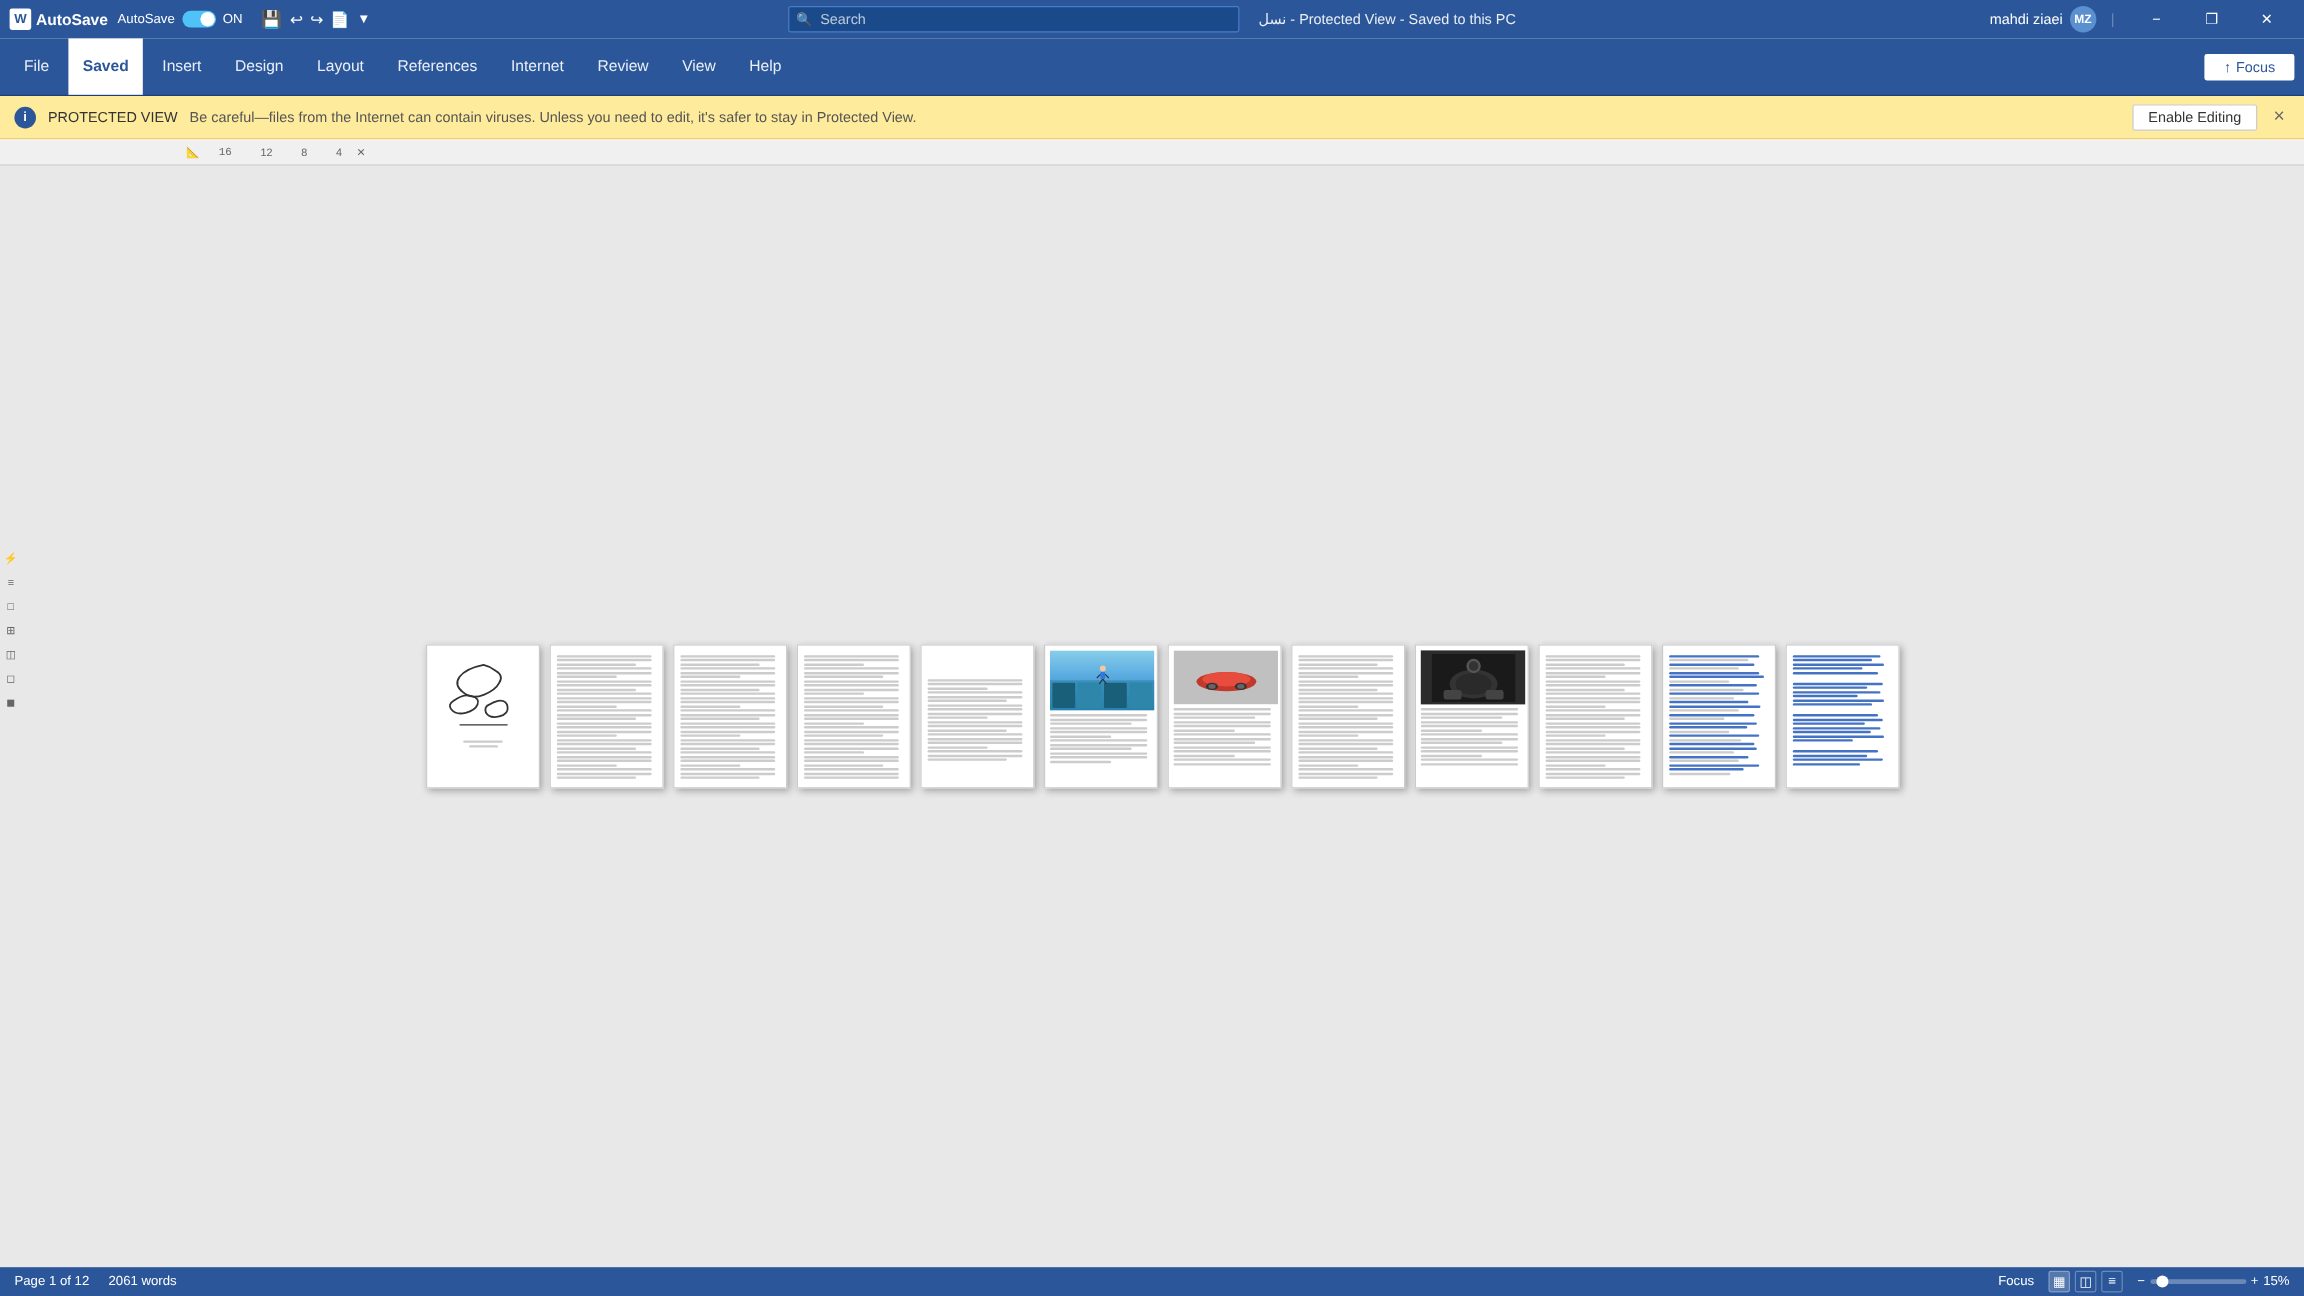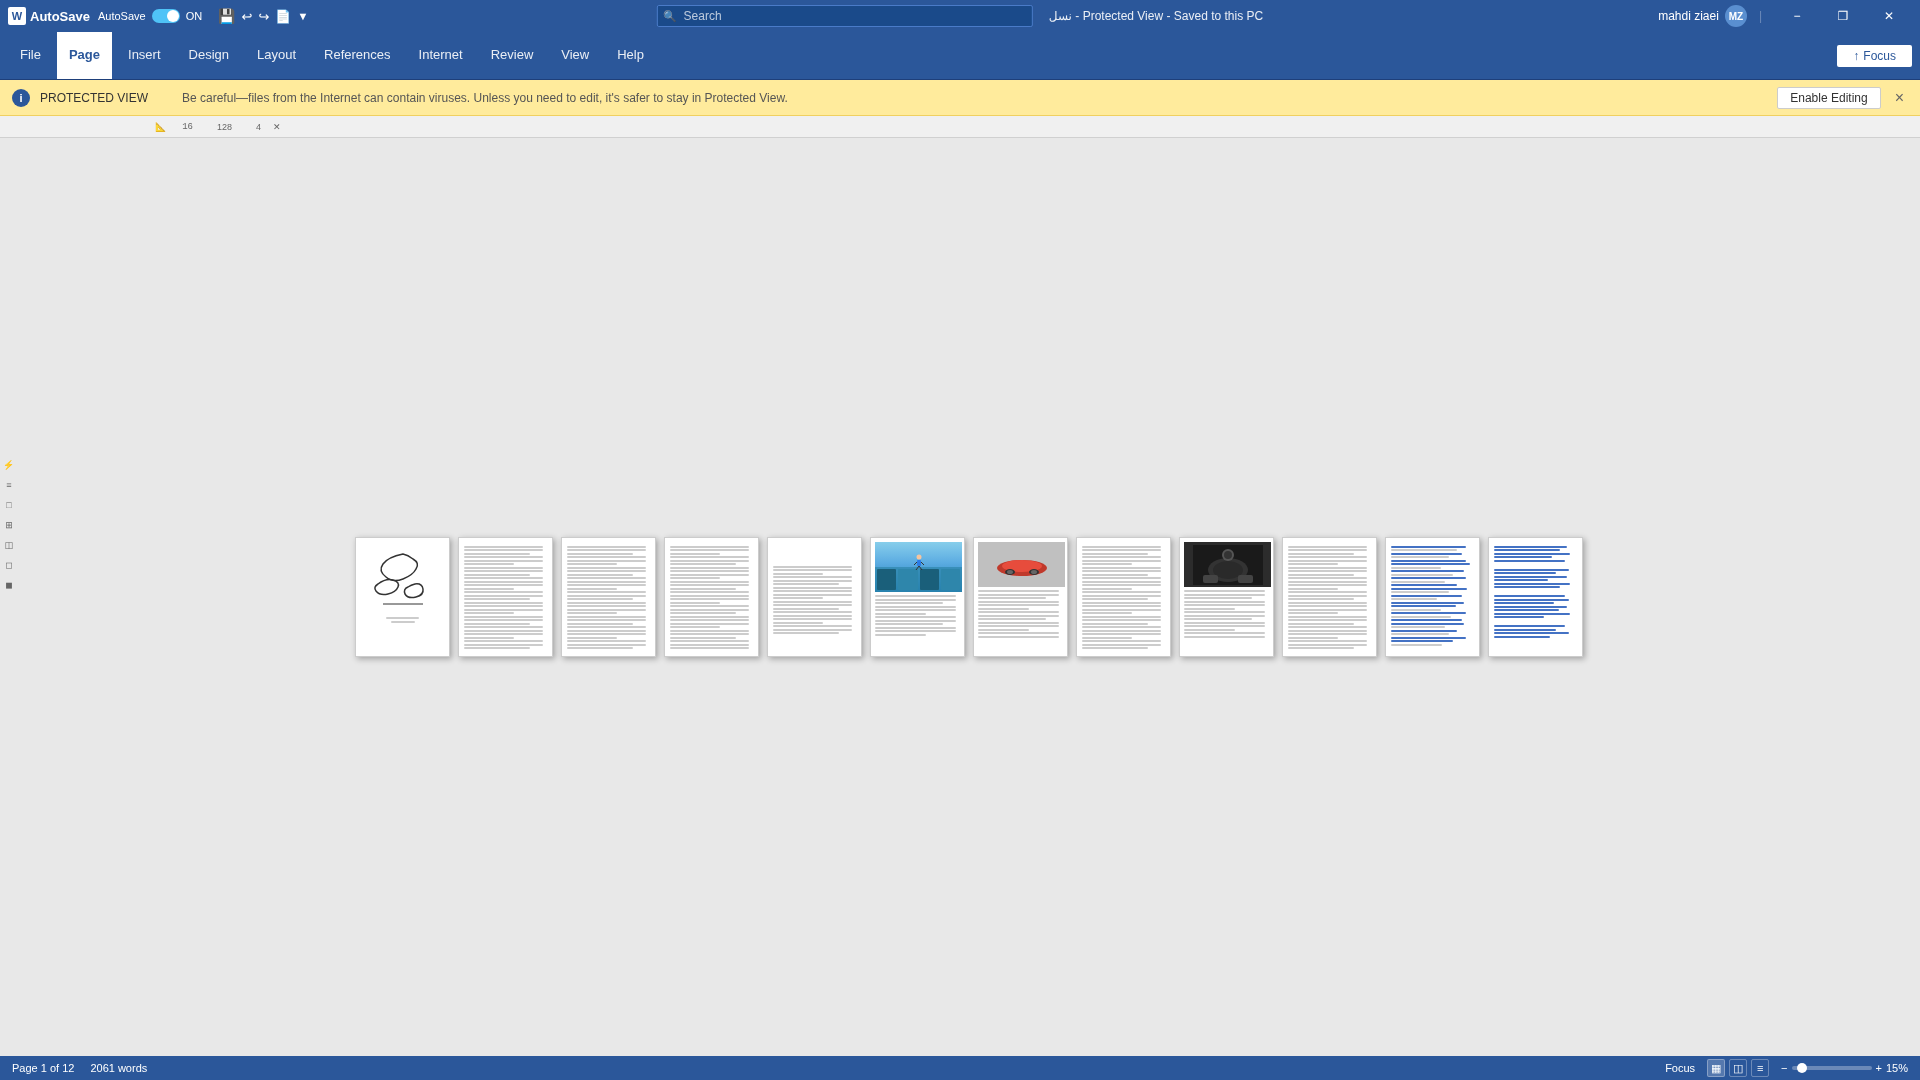--- a/index.html
+++ b/index.html
@@ -190,21 +190,20 @@
       font-weight: bold;
       flex-shrink: 0;
     }
     .protected-label {
       font-weight: normal;
       color: #333;
     }
     .protected-text {
       color: #555;
       flex: 1;
-      margin-left: 24px;
     }
     .enable-editing-btn {
       background: white;
       border: 1px solid #ccc;
       padding: 3px 12px;
       font-size: 12px;
       cursor: pointer;
       border-radius: 2px;
       color: #333;
       text-align: center;
@@ -419,21 +418,21 @@
     <div class="window-controls">
       <div class="win-btn">−</div>
       <div class="win-btn">❐</div>
       <div class="win-btn close">✕</div>
     </div>
   </div>
 </div>
 
 <div class="ribbon">
   <div class="ribbon-tab">File</div>
-  <div class="ribbon-tab active">Page</div>
+  <div class="ribbon-tab active">Saved</div>
   <div class="ribbon-tab">Insert</div>
   <div class="ribbon-tab">Design</div>
   <div class="ribbon-tab">Layout</div>
   <div class="ribbon-tab">References</div>
   <div class="ribbon-tab">Internet</div>
   <div class="ribbon-tab">Review</div>
   <div class="ribbon-tab">View</div>
   <div class="ribbon-tab">Help</div>
   <div class="share-btn">
     <span>↑</span>
@@ -448,21 +447,21 @@
   <span class="protected-label">PROTECTED VIEW</span>
   <span class="protected-text">Be careful—files from the Internet can contain viruses. Unless you need to edit, it's safer to stay in Protected View.</span>
   <button class="enable-editing-btn">Enable Editing</button>
   <span class="banner-close">×</span>
 </div>
 
 <div class="ruler-area">
   <div style="display:flex;align-items:center;gap:0;font-size:9px;color:#666;">
     <span style="margin-right:16px;">📐</span>
     <span style="margin-right:24px;font-family:Liberation Mono, monospace;">16</span>
-    <span style="">12</span>
+    <span style="margin-right:24px;">12</span>
     <span style="margin-right:24px;">8</span>
     <span>4</span>
     <span style="margin-left:12px;cursor:pointer;">✕</span>
   </div>
 </div>
 
 <div class="main-area">
 
   <div class="left-sidebar">
     <div class="sidebar-icon">⚡</div>

